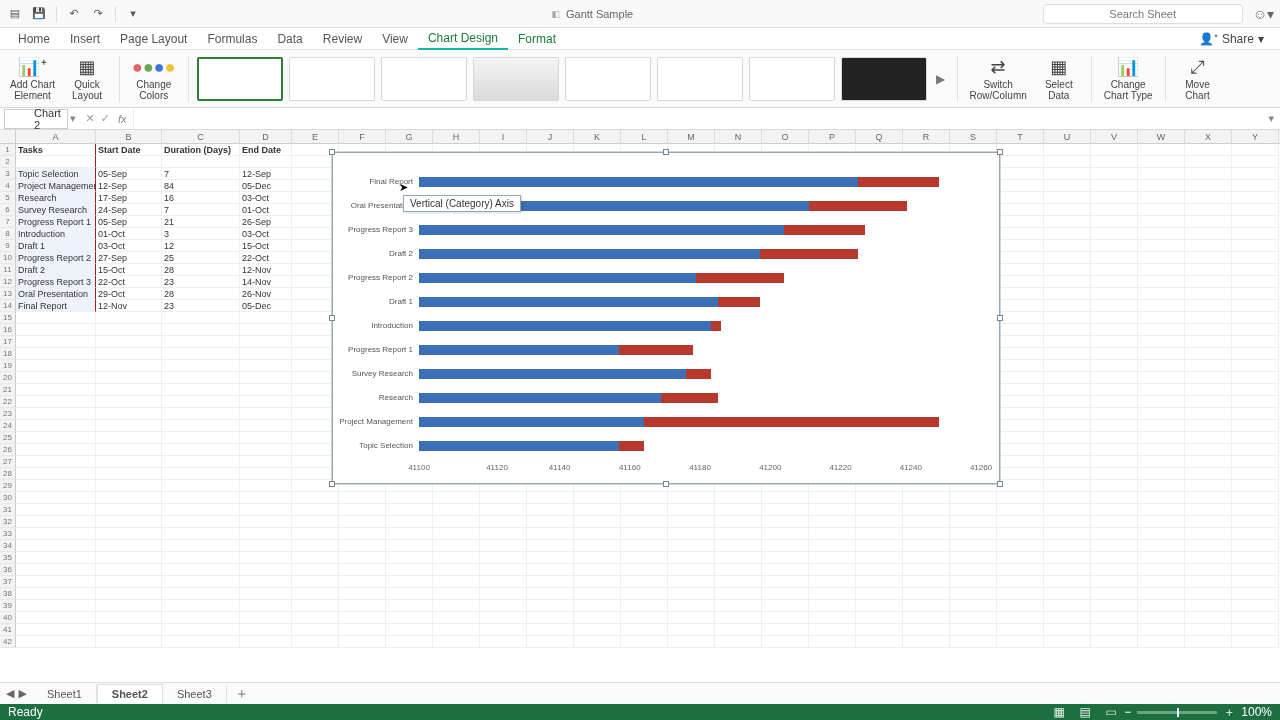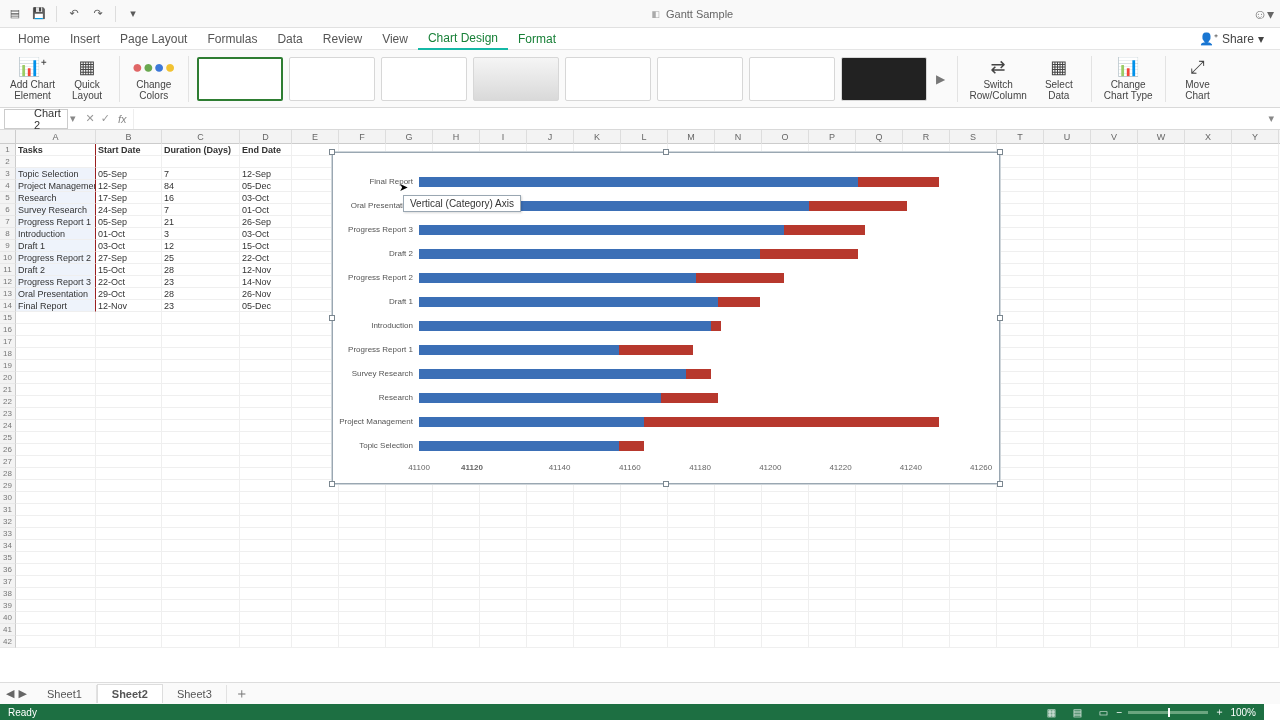--- a/index.html
+++ b/index.html
@@ -82,21 +82,21 @@
   .axis-tooltip { position:absolute; background:#fff; border:1px solid #9aa7b2; font-size:10px; padding:2px 6px; color:#333; box-shadow:1px 1px 2px rgba(0,0,0,.15); }
 
   
   .sheetbar { position:absolute; bottom:16px; left:0; right:0; height:22px; background:#fafafa; border-top:1px solid #ddd; display:flex; align-items:center; font-size:11px; }
   .sheetnav { display:flex; gap:4px; padding:0 6px; color:#666; }
   .sheet-tab { padding:3px 14px; border-right:1px solid #e2e2e2; color:#555; cursor:pointer; }
   .sheet-tab.active { background:#fff; font-weight:600; border-top:1px solid #ddd; border-left:1px solid #ddd; border-right:1px solid #ddd; }
   .addsheet { padding:0 8px; color:#777; font-size:14px; }
 
   
-  .status { position:absolute; bottom:0; left:0; right:16px; height:16px; background:#1d6f42; color:#fff; font-size:10px; display:flex; align-items:center; padding:0 8px; }
+  .status { position:absolute; bottom:0; left:0; right:0; height:16px; background:#1d6f42; color:#fff; font-size:12px; display:flex; align-items:center; padding:0 8px; }
   .status .spacer { flex:1; }
   .status .viewbtn { width:26px; text-align:center; opacity:.9; }
   .status .zoom { display:flex; align-items:center; gap:6px; }
   .status .zslider { width:80px; height:3px; background:#6aa57f; position:relative; }
   .status .zslider::after { content:""; position:absolute; top:-3px; left:50%; width:2px; height:9px; background:#fff; }
 </style>
 </head>
 <body>
 
 <div class="titlebar">
@@ -105,20 +105,23 @@
     <div class="qbtn">💾</div>
     <div class="sep"></div>
     <div class="qbtn">↶</div>
     <div class="qbtn">↷</div>
     <div class="sep"></div>
     <div class="qbtn">▾</div>
   </div>
   <div class="title">
     <span class="dirty">◧</span>
     <span>Gantt Sample</span>
+  </div>
+  <div class="search">
+    <input placeholder="Search Sheet" style="">
   </div>
   <div class="smiley">☺︎▾</div>
 </div>
 
 <div class="tabs">
   <div class="tab">Home</div>
   <div class="tab">Insert</div>
   <div class="tab">Page Layout</div>
   <div class="tab">Formulas</div>
   <div class="tab">Data</div>
@@ -1482,21 +1485,21 @@
         <div class="barseg seg2" style="left: 224.8px; width: 295.05px;"></div>
       </div>
       <div class="barrow">
         <div class="barlabel">Topic Selection</div>
         <div class="barseg seg1" style="left: 0px; width: 200.213px;"></div>
         <div class="barseg seg2" style="left: 200.213px; width: 24.5875px;"></div>
       </div>
     </div>
   <div class="xTicks" id="xTicks">
       <div class="xtick" style="left: 0px;">41100</div>
-      <div class="xtick" style="left: 53px; font-weight: bold;">41120</div>
+      <div class="xtick" style="left: 78px;">41120</div>
       <div class="xtick" style="left: 140.5px;">41140</div>
       <div class="xtick" style="left: 210.75px;">41160</div>
       <div class="xtick" style="left: 281px;">41180</div>
       <div class="xtick" style="left: 351.25px;">41200</div>
       <div class="xtick" style="left: 421.5px;">41220</div>
       <div class="xtick" style="left: 491.75px;">41240</div>
       <div class="xtick" style="left: 562px;">41260</div>
     </div>
 
   <div class="axis-tooltip" style="left:70px; top:42px">Vertical (Category) Axis</div>

